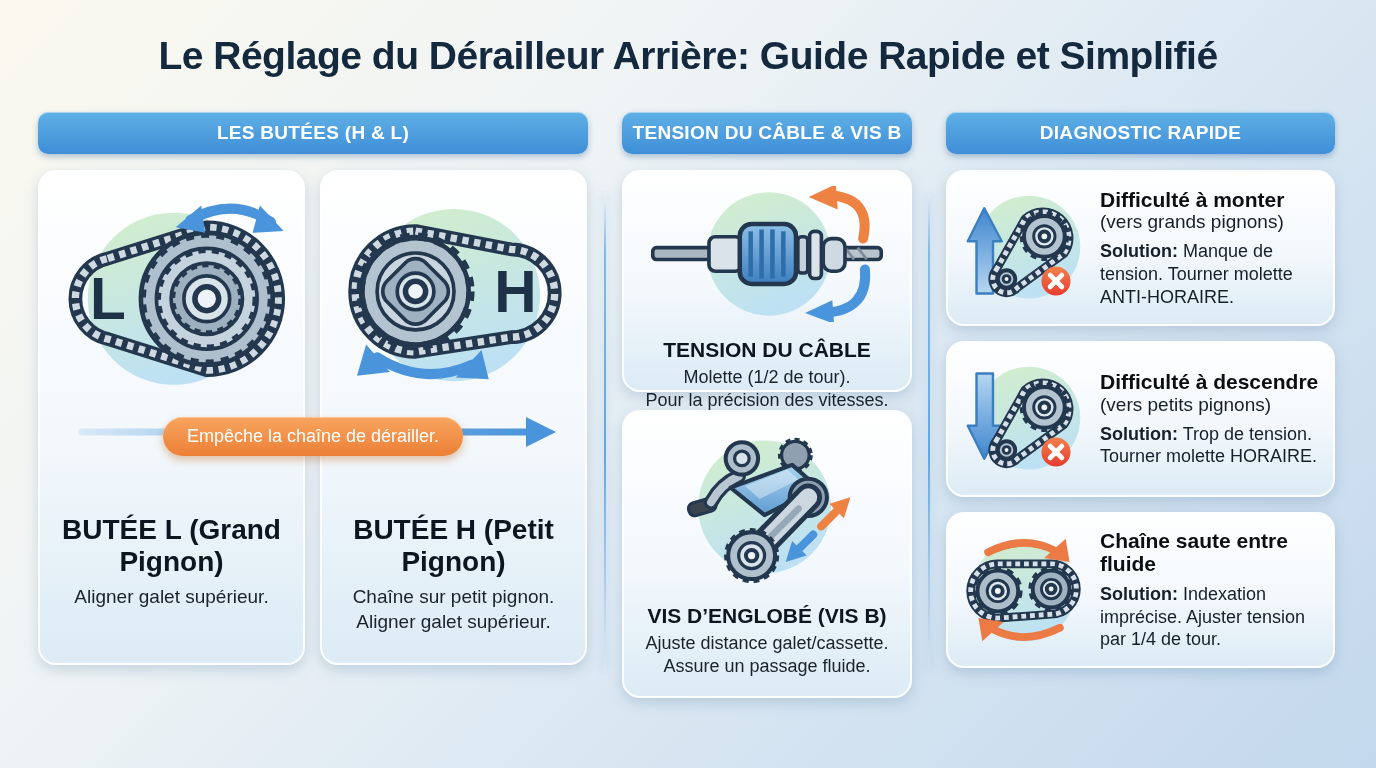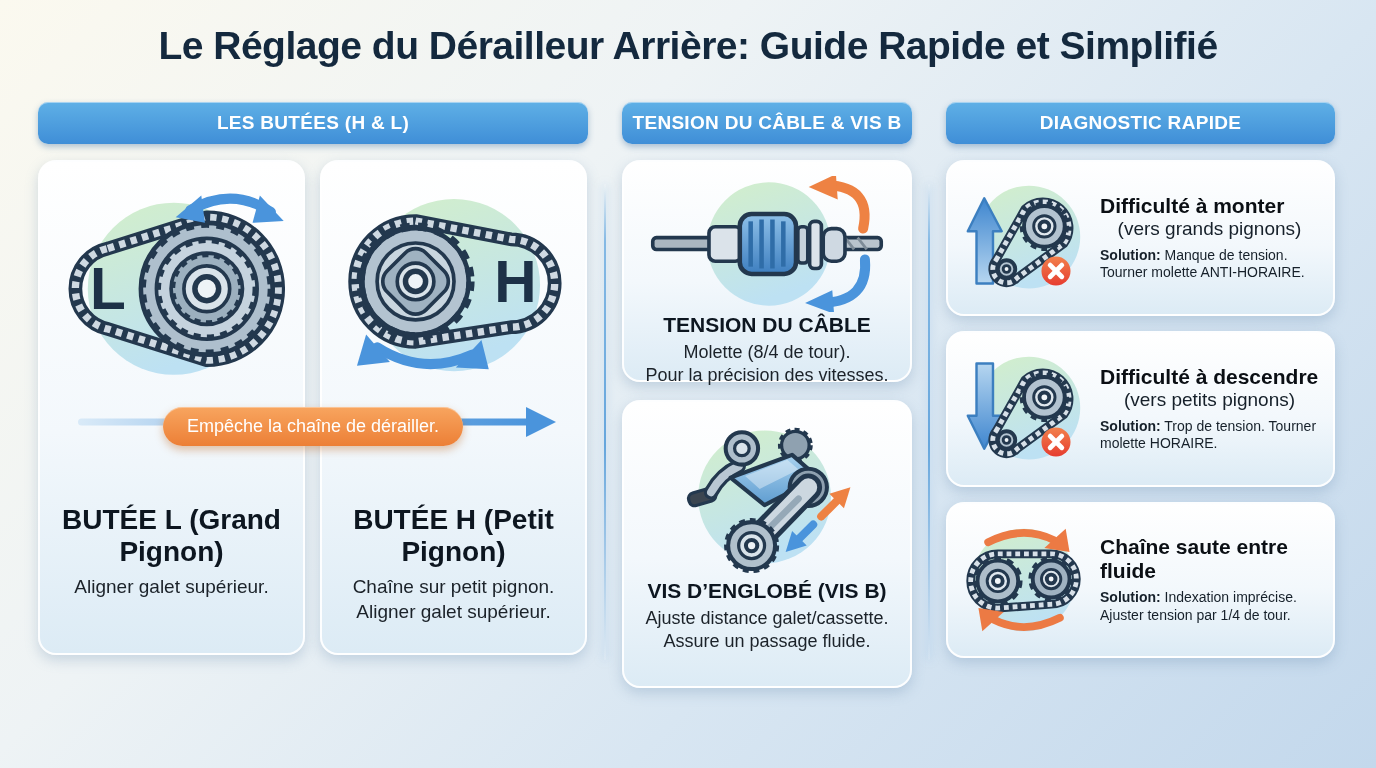--- a/index.html
+++ b/index.html
@@ -3,21 +3,21 @@
 <meta charset="utf-8">
 <style>
   html,body{margin:0;padding:0;}
   body{
     width:1376px;height:768px;overflow:hidden;
     font-family:"Liberation Sans",sans-serif;
     background:linear-gradient(135deg,#fbf9ef 0%,#eef3f5 35%,#d8e6f2 65%,#c3d8ec 100%);
   }
   .page{position:relative;width:1376px;height:768px;}
   .main-title{
-    margin:0;padding-top:24px;text-align:center;
+    margin:0;padding-top:34px;text-align:center;
     font-size:39px;font-weight:700;color:#14293e;letter-spacing:-0.5px;
   }
   .content{
     display:flex;align-items:flex-start;
     padding:0 38px;margin-top:34px;
   }
   .col{display:flex;flex-direction:column;}
   .col-limits{width:550px;}
   .col-tension{width:290px;}
   .col-diagnostic{width:389px;}
@@ -63,33 +63,33 @@
     color:#fff;font-size:18px;font-weight:500;
     box-shadow:0 4px 9px rgba(190,100,30,.38), inset 0 1px 0 rgba(255,255,255,.35);
   }
   
   .tension-card{
     display:flex;flex-direction:column;align-items:center;
     padding:14px 12px 14px;
   }
   .tension-card.first{height:222px;margin-bottom:18px;}
   .tension-card.second{height:288px;}
-  .tension-title{font-size:21px;font-weight:700;color:#0d1620;text-align:center;margin-top:1px;}
+  .tension-title{font-size:21px;font-weight:700;color:#0d1620;text-align:center;margin-top:16px;}
   .tension-body{font-size:18px;color:#1b2229;line-height:1.3;text-align:center;margin-top:4px;}
   
   .diag-card{
     display:flex;align-items:center;
     height:156px;margin-bottom:15px;padding:10px 14px 10px 12px;
   }
   .diag-card:last-child{margin-bottom:0;}
   .diag-icon{flex:0 0 128px;display:flex;align-items:center;justify-content:center;}
   .diag-text{flex:1;padding-left:12px;}
   .diag-title{font-size:21px;font-weight:700;color:#0b0f14;line-height:1.12;}
-  .diag-sub{font-size:19px;color:#16202a;line-height:1.15;text-align:center;}
-  .diag-solution{font-size:14px;color:#16202a;line-height:1.26;margin-top:7px;}
+  .diag-sub{font-size:19px;color:#16202a;line-height:1.15;}
+  .diag-solution{font-size:18px;color:#16202a;line-height:1.26;margin-top:7px;}
   .diag-solution b{font-weight:700;}
   svg{display:block;}
 </style>
 </head>
 <body>
 
 <div class="page">
 
   <h1 class="main-title">Le Réglage du Dérailleur Arrière: Guide Rapide et Simplifié</h1>
 
@@ -215,21 +215,21 @@
             <rect x="177" y="50" width="13" height="52" rx="5" fill="#dbe3ea" stroke="#23384e" stroke-width="4"></rect>
             <rect x="192" y="58" width="24" height="36" rx="9" fill="#cfd9e2" stroke="#23384e" stroke-width="4"></rect>
             <path d="M 236 58 Q 246 12 196 10" fill="none" stroke="#ee8243" stroke-width="11" stroke-linecap="round"></path>
             <path d="M 206 -2 L 176 12 L 208 26 Z" fill="#ee8243"></path>
             <path d="M 238 92 Q 242 138 192 140" fill="none" stroke="#4a94dc" stroke-width="11" stroke-linecap="round"></path>
             <path d="M 202 126 L 172 140 L 204 152 Z" fill="#4a94dc"></path>
           </svg>
         </div>
         <div class="tension-title">TENSION DU CÂBLE</div>
         <div class="tension-body">
-          <div>Molette (8/4 de tour).</div>
+          <div>Molette (1/2 de tour).</div>
           <div>Pour la précision des vitesses.</div>
         </div>
       </div>
 
       <div class="card tension-card second">
         <div>
           <svg width="200" height="162" viewBox="0 0 230 200">
             <defs>
               <linearGradient id="bgD" x1="0" y1="0" x2="0.35" y2="1">
                 <stop offset="0" stop-color="#d3efca"></stop>

